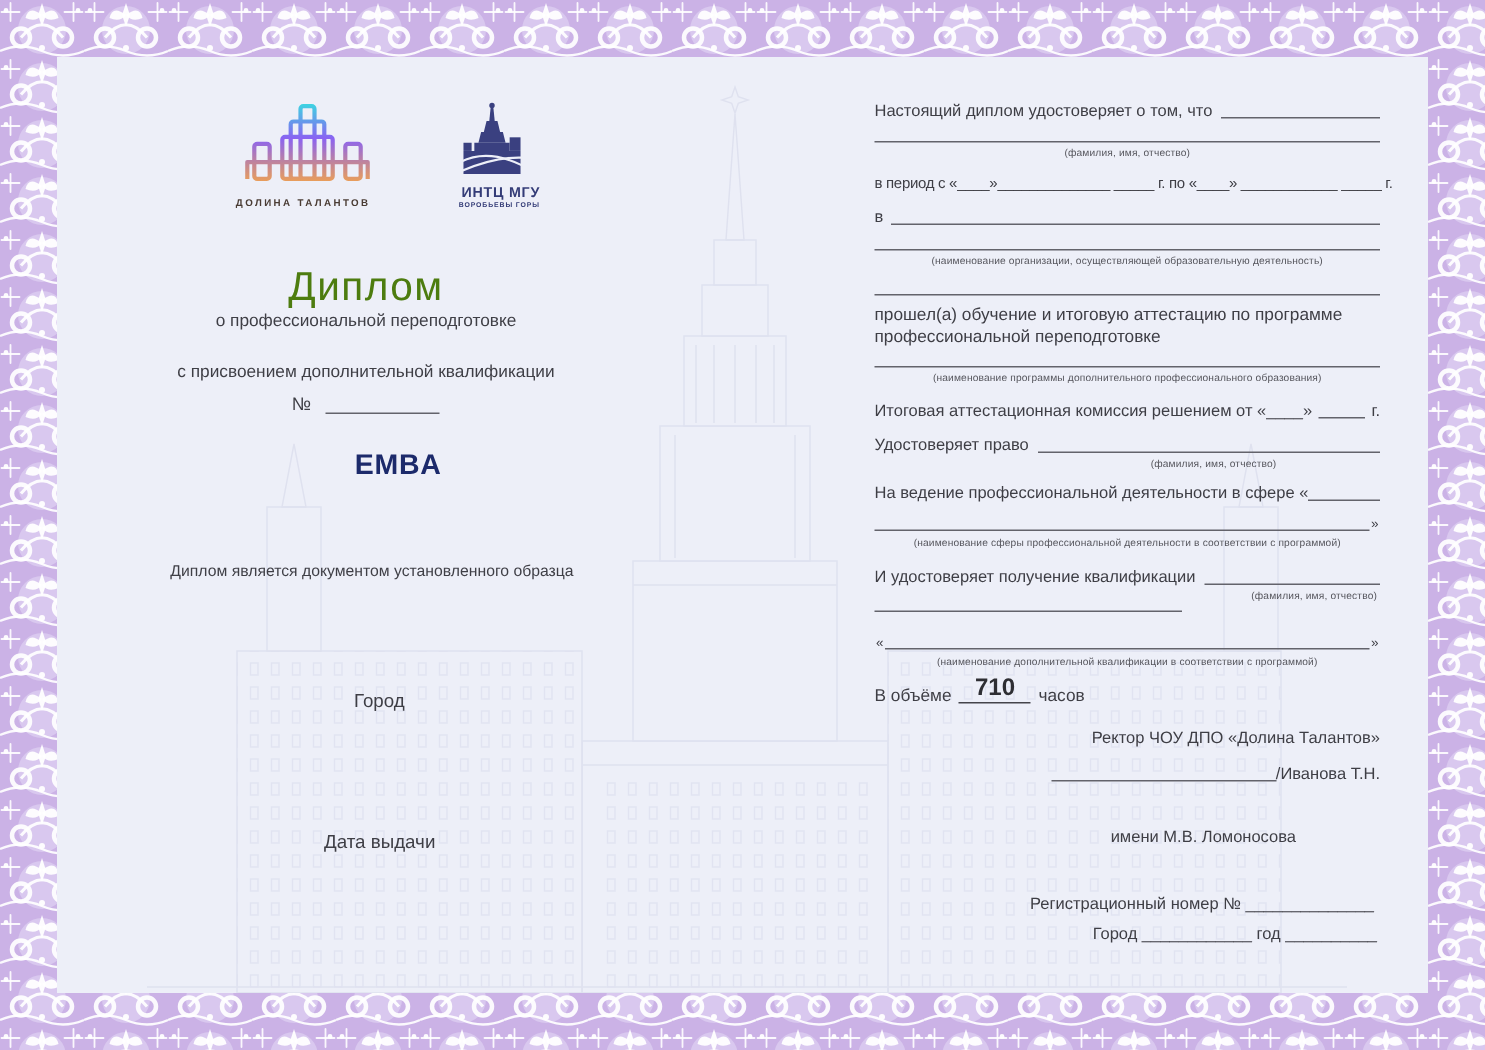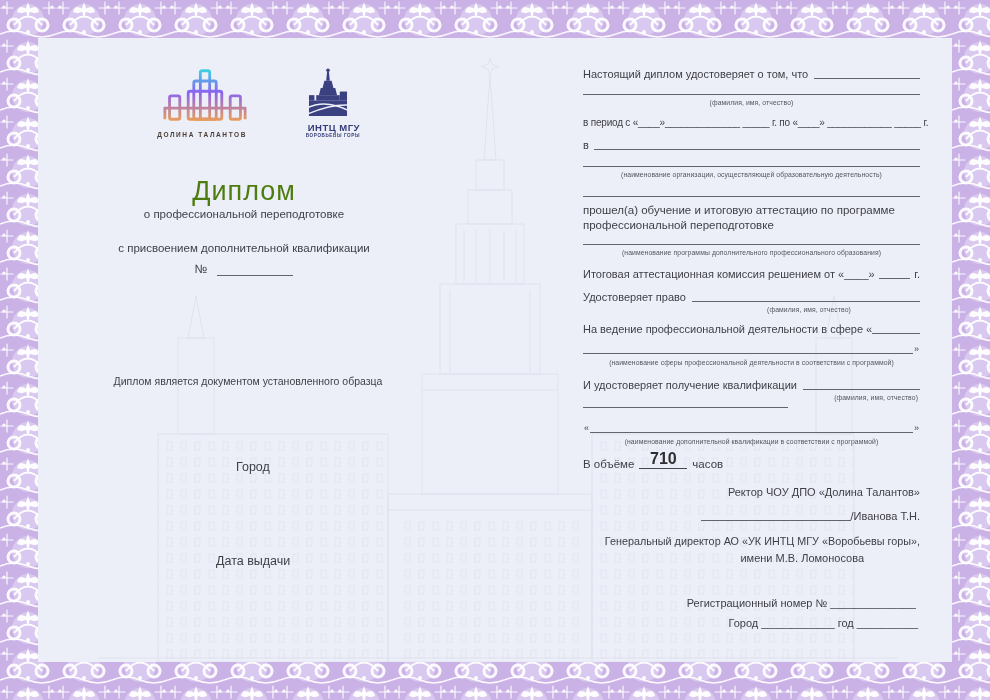--- a/index.html
+++ b/index.html
@@ -157,20 +157,21 @@
 
     <div class="ctr title" style="top:138px;width:412px;">Диплом</div>
     <div class="ctr subtitle" style="top:170px;width:412px;">о профессиональной переподготовке</div>
     <div class="ctr subtitle" style="top:204px;width:412px;">с присвоением дополнительной квалификации</div>
 
     <div class="num-row" style="top:224px;">
       <span>№</span>
       <span class="blank" style="width:76px;margin-left:10px;"></span>
     </div>
 
+    <div class="ctr program" style="top:262px;width:455px;">EMBA</div>
 
     <div class="ctr statement" style="top:337px;width:420px;">Диплом является документом установленного образца</div>
 
     <div class="plain-label" style="left:198px;top:422px;">Город</div>
     <div class="plain-label" style="left:178px;top:516px;">Дата выдачи</div>
 
     <div class="rcol">
 
       <div class="row" style="top:28px;">
         <span>Настоящий диплом удостоверяет о том, что</span>
@@ -239,23 +240,20 @@
       </div>
 
       <div class="row right-row" style="top:446px;">
         <span>Ректор ЧОУ ДПО «Долина Талантов»</span>
       </div>
       <div class="row right-row" style="top:470px;">
         <span class="sig-line"></span>
         <span>/Иванова Т.Н.</span>
       </div>
 
-      <div class="row right-row" style="top:495px;font-size:10.8px;">
-        <span>Генеральный директор АО «УК ИНТЦ МГУ «Воробьевы горы»,</span>
-      </div>
       <div class="row right-row" style="top:512px;padding-right:56px;">
         <span>имени М.В. Ломоносова</span>
       </div>
 
       <div class="row right-row" style="top:557px;padding-right:4px;">Регистрационный номер № ______________</div>
       <div class="row right-row" style="top:577px;padding-right:2px;">Город ____________ год __________</div>
 
     </div>
   </div>
 </div>

